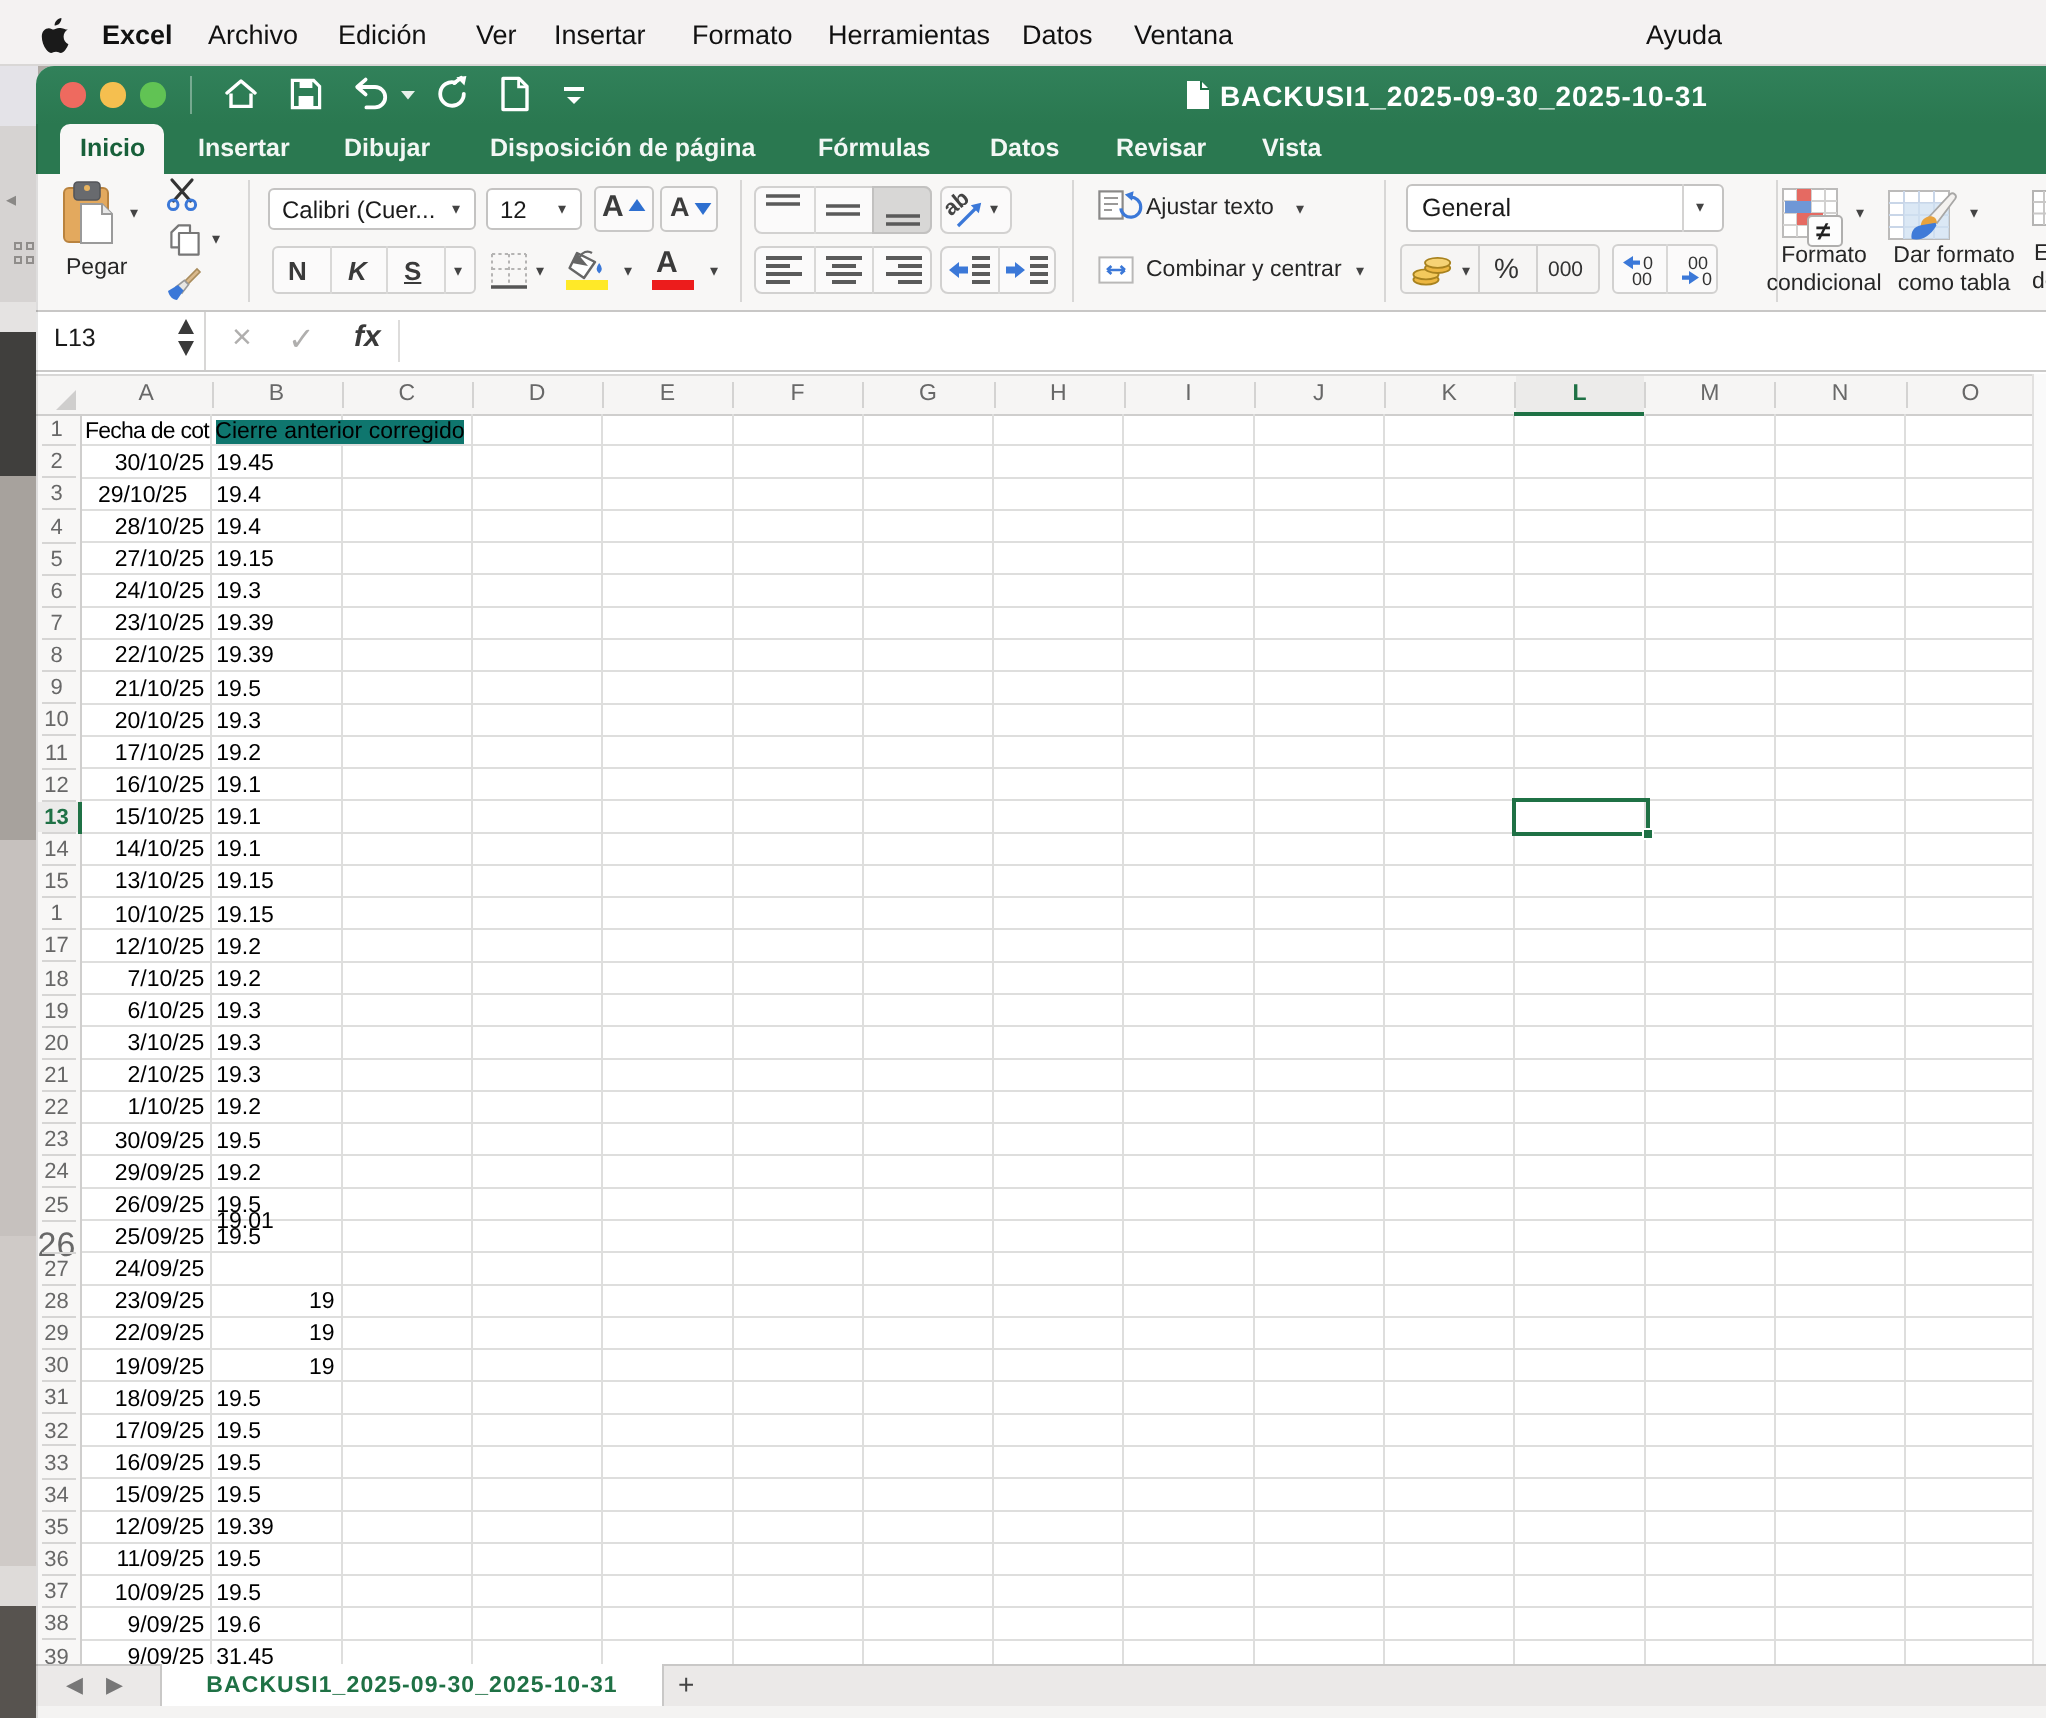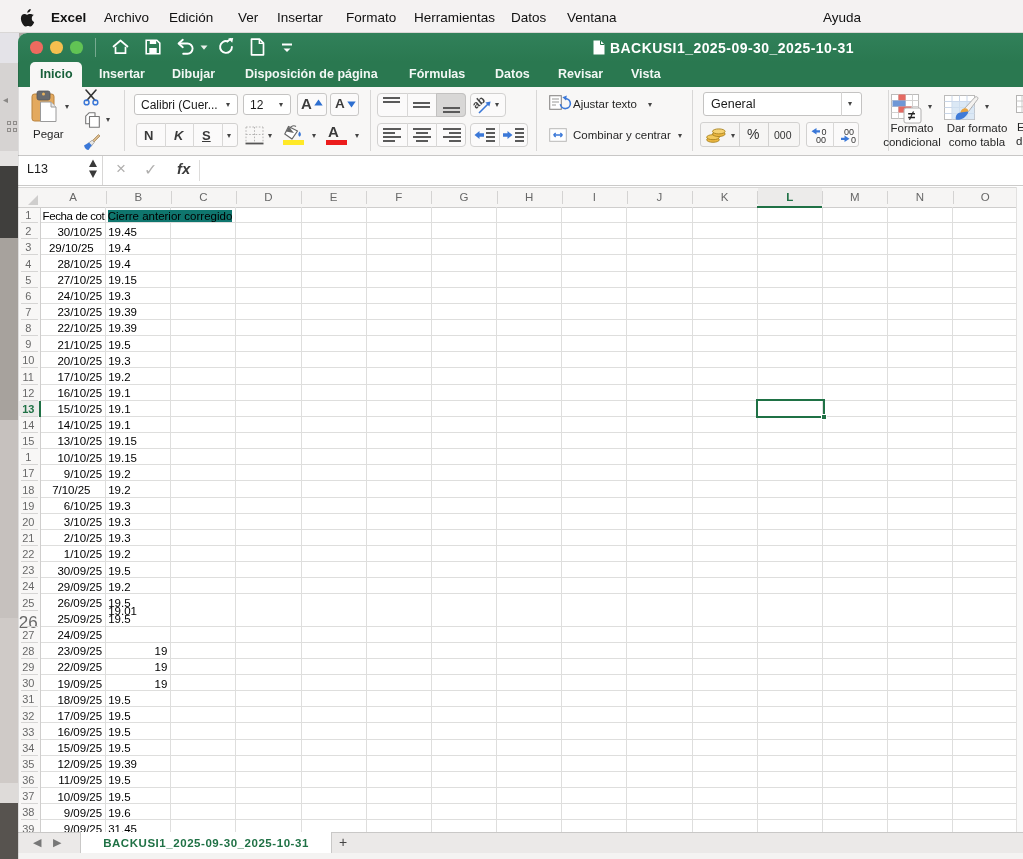--- a/index.html
+++ b/index.html
@@ -431,23 +431,23 @@
     <div class="tx" style="left:40.5px;top:387.04px;width:61.650000000000006px;text-align:right;font-size:11.5px;color:#000">16/10/25</div>
     <div class="tx" style="left:108.15px;top:387.04px;font-size:11.5px;color:#000">19.1</div>
     <div class="tx" style="left:40.5px;top:403.18px;width:61.650000000000006px;text-align:right;font-size:11.5px;color:#000">15/10/25</div>
     <div class="tx" style="left:108.15px;top:403.18px;font-size:11.5px;color:#000">19.1</div>
     <div class="tx" style="left:40.5px;top:419.32px;width:61.650000000000006px;text-align:right;font-size:11.5px;color:#000">14/10/25</div>
     <div class="tx" style="left:108.15px;top:419.32px;font-size:11.5px;color:#000">19.1</div>
     <div class="tx" style="left:40.5px;top:435.46000000000004px;width:61.650000000000006px;text-align:right;font-size:11.5px;color:#000">13/10/25</div>
     <div class="tx" style="left:108.15px;top:435.46000000000004px;font-size:11.5px;color:#000">19.15</div>
     <div class="tx" style="left:40.5px;top:451.6px;width:61.650000000000006px;text-align:right;font-size:11.5px;color:#000">10/10/25</div>
     <div class="tx" style="left:108.15px;top:451.6px;font-size:11.5px;color:#000">19.15</div>
-    <div class="tx" style="left:40.5px;top:467.74px;width:61.650000000000006px;text-align:right;font-size:11.5px;color:#000">9/10/25</div>
+    <div class="tx" style="left:40.5px;top:467.74px;width:61.650000000000006px;text-align:right;font-size:11.5px;color:#000">12/10/25</div>
     <div class="tx" style="left:108.15px;top:467.74px;font-size:11.5px;color:#000">19.2</div>
-    <div class="tx" style="left:40.5px;top:483.88px;width:61.650000000000006px;text-align:center;font-size:11.5px;color:#000">7/10/25</div>
+    <div class="tx" style="left:40.5px;top:483.88px;width:61.650000000000006px;text-align:right;font-size:11.5px;color:#000">7/10/25</div>
     <div class="tx" style="left:108.15px;top:483.88px;font-size:11.5px;color:#000">19.2</div>
     <div class="tx" style="left:40.5px;top:500.02px;width:61.650000000000006px;text-align:right;font-size:11.5px;color:#000">6/10/25</div>
     <div class="tx" style="left:108.15px;top:500.02px;font-size:11.5px;color:#000">19.3</div>
     <div class="tx" style="left:40.5px;top:516.1600000000001px;width:61.650000000000006px;text-align:right;font-size:11.5px;color:#000">3/10/25</div>
     <div class="tx" style="left:108.15px;top:516.1600000000001px;font-size:11.5px;color:#000">19.3</div>
     <div class="tx" style="left:40.5px;top:532.3px;width:61.650000000000006px;text-align:right;font-size:11.5px;color:#000">2/10/25</div>
     <div class="tx" style="left:108.15px;top:532.3px;font-size:11.5px;color:#000">19.3</div>
     <div class="tx" style="left:40.5px;top:548.44px;width:61.650000000000006px;text-align:right;font-size:11.5px;color:#000">1/10/25</div>
     <div class="tx" style="left:108.15px;top:548.44px;font-size:11.5px;color:#000">19.2</div>
     <div class="tx" style="left:40.5px;top:564.58px;width:61.650000000000006px;text-align:right;font-size:11.5px;color:#000">30/09/25</div>

